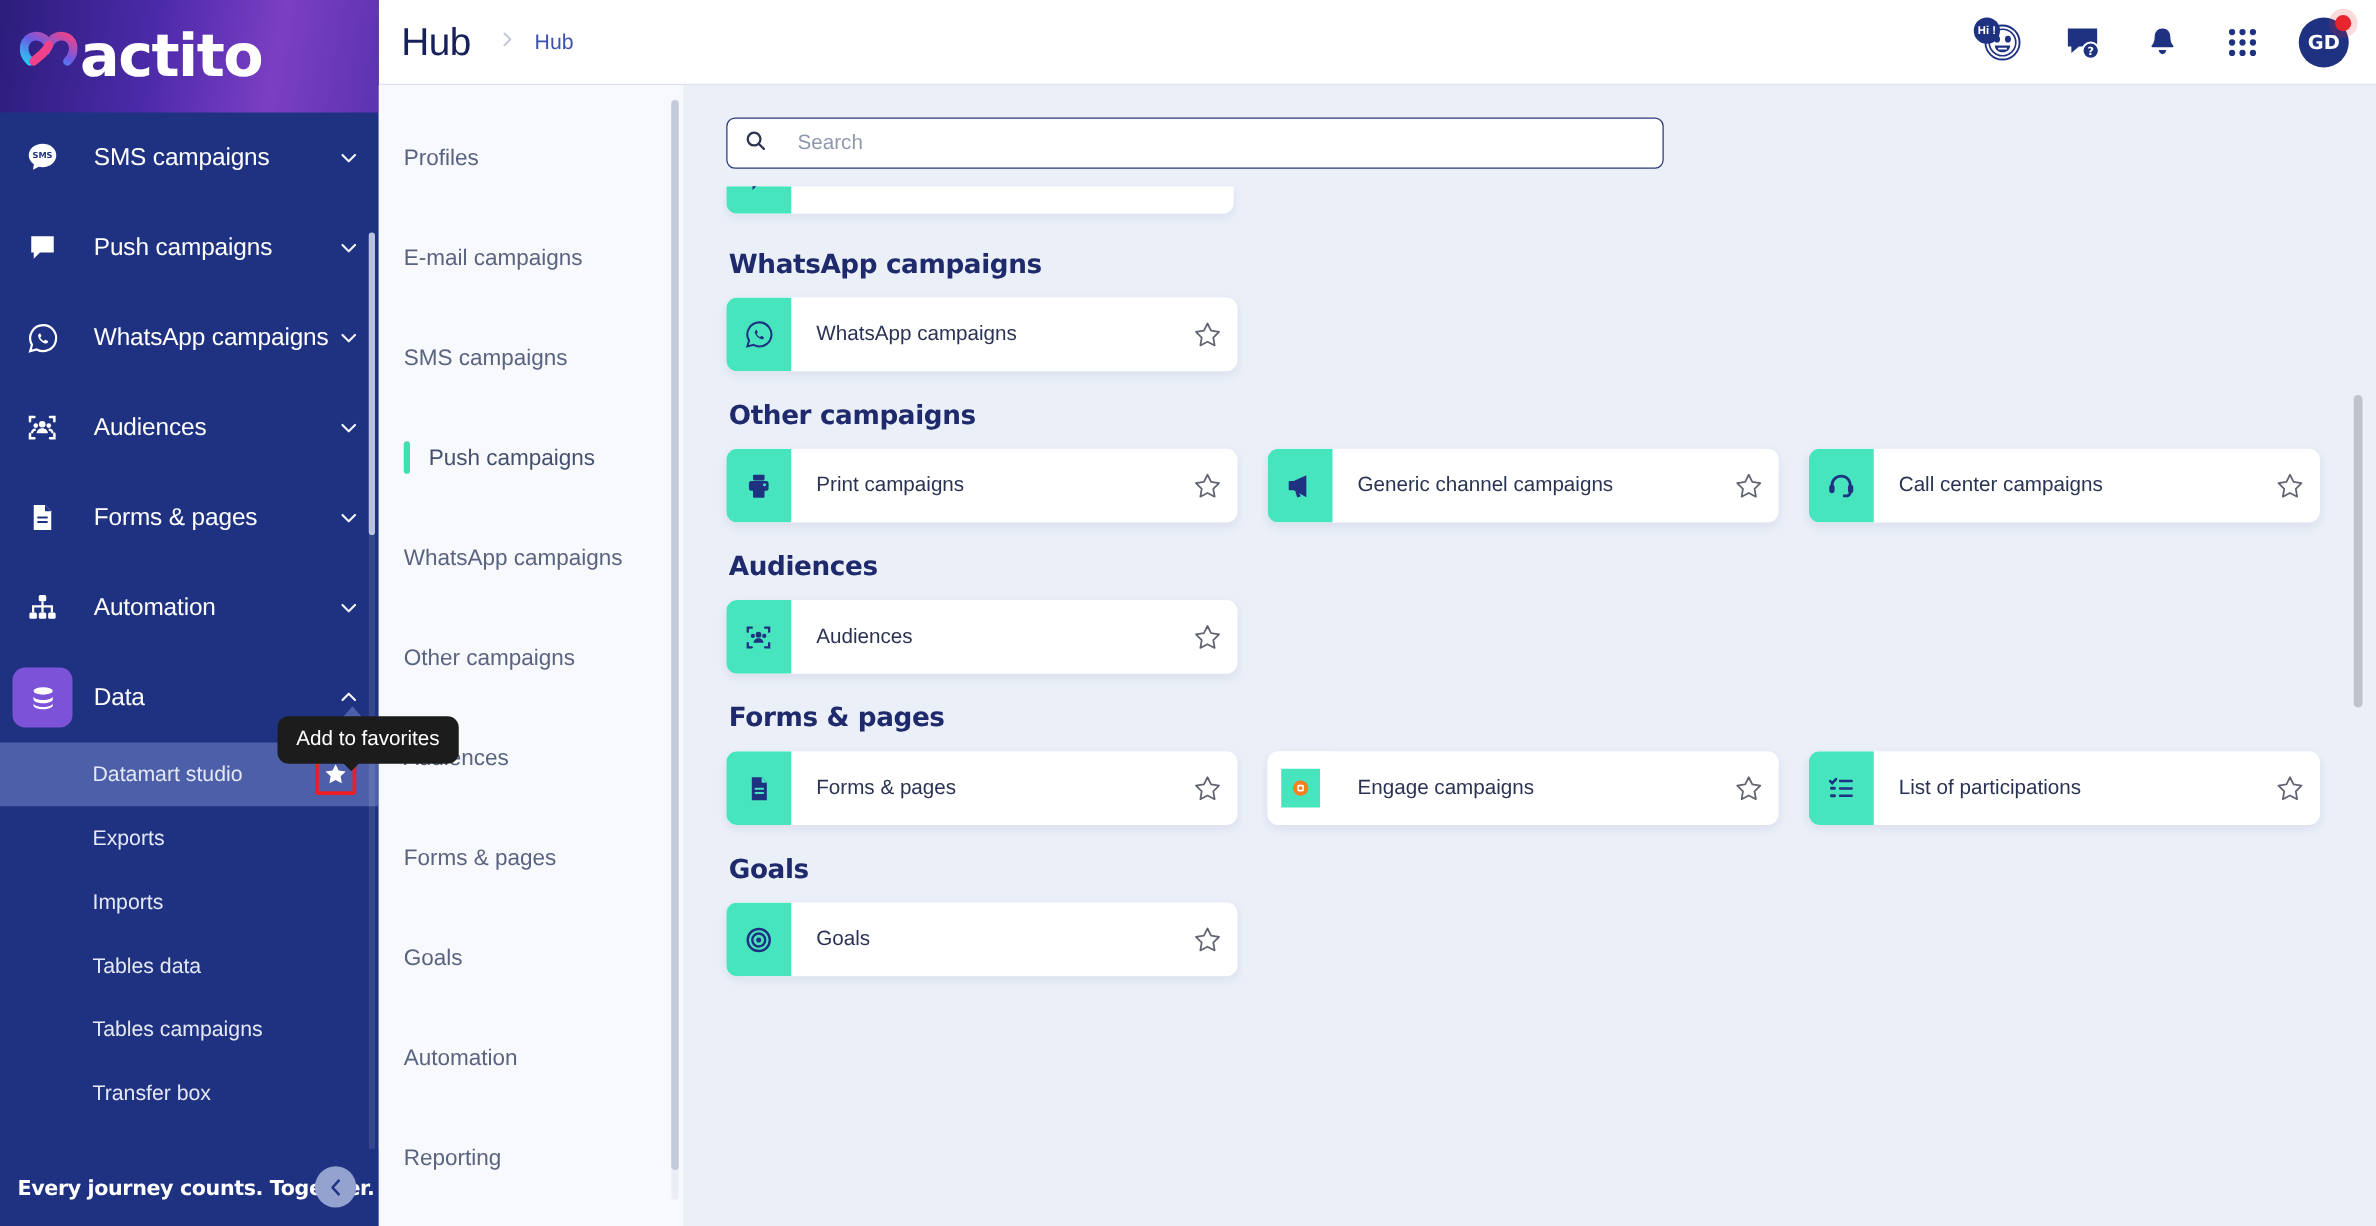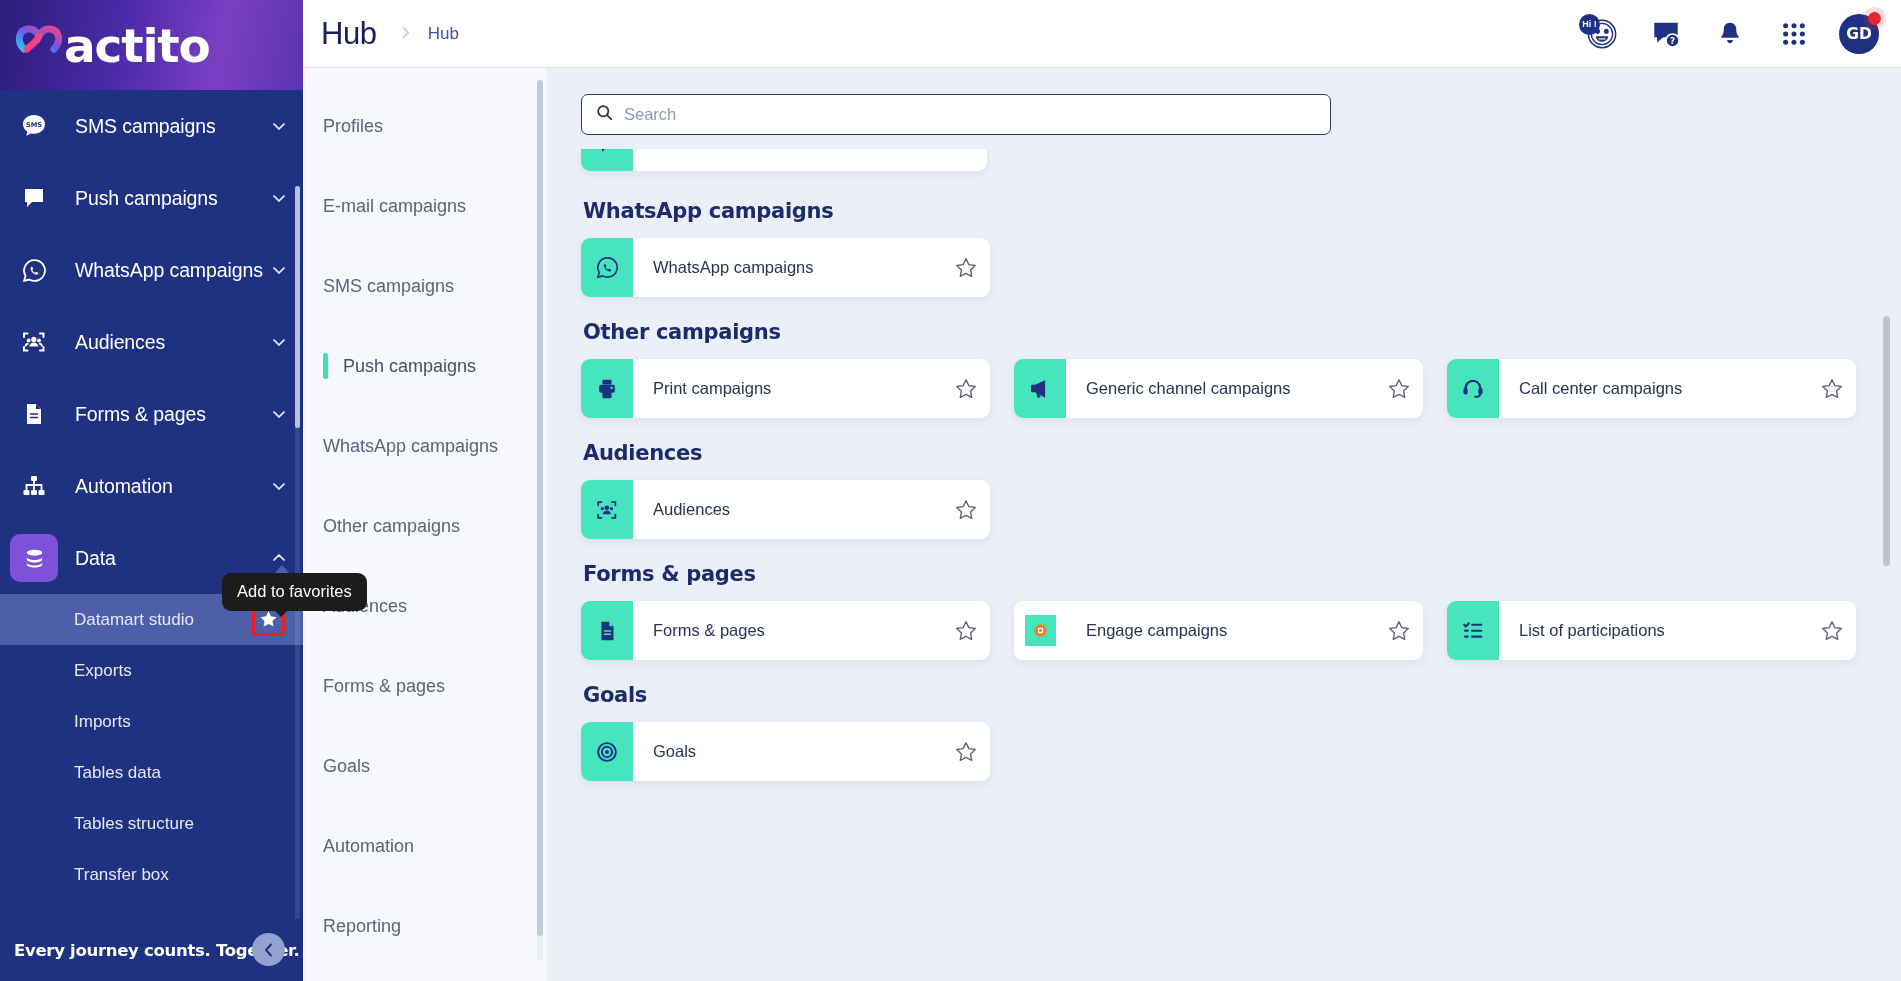--- a/index.html
+++ b/index.html
@@ -209,21 +209,21 @@
   .searchbox {
     height: 41px; background: #fff;
     border: 1px solid #2a3a7e; border-radius: 7px;
     display: flex; align-items: center;
     padding: 0 14px; max-width: 750px;
   }
   .search-input {
     border: 0; outline: 0; flex: 1;
     font-size: 16.5px; color: #2b3350;
     font-family: "Liberation Sans", sans-serif;
-    margin-left: 11px; background: transparent;
+    margin-left: 25px; background: transparent;
   }
   .search-input::placeholder { color: #8f98ad; }
 
   .content {
     padding: 14px 40px 0 33px;
     height: 790px; overflow: hidden;
     position: relative;
   }
   .cut-card {
     height: 22px; width: 406px;
@@ -443,21 +443,21 @@
       <div class="sb-sub">
         <span class="sub-label">Exports</span>
       </div>
       <div class="sb-sub">
         <span class="sub-label">Imports</span>
       </div>
       <div class="sb-sub">
         <span class="sub-label">Tables data</span>
       </div>
       <div class="sb-sub">
-        <span class="sub-label">Tables structure</span>
+        <span class="sub-label">Tables campaigns</span>
       </div>
       <div class="sb-sub">
         <span class="sub-label">Transfer box</span>
       </div>
 
       <div class="sb-track"></div>
       <div class="sb-thumb"></div>
     </div>
 
     <div class="sb-footer">

